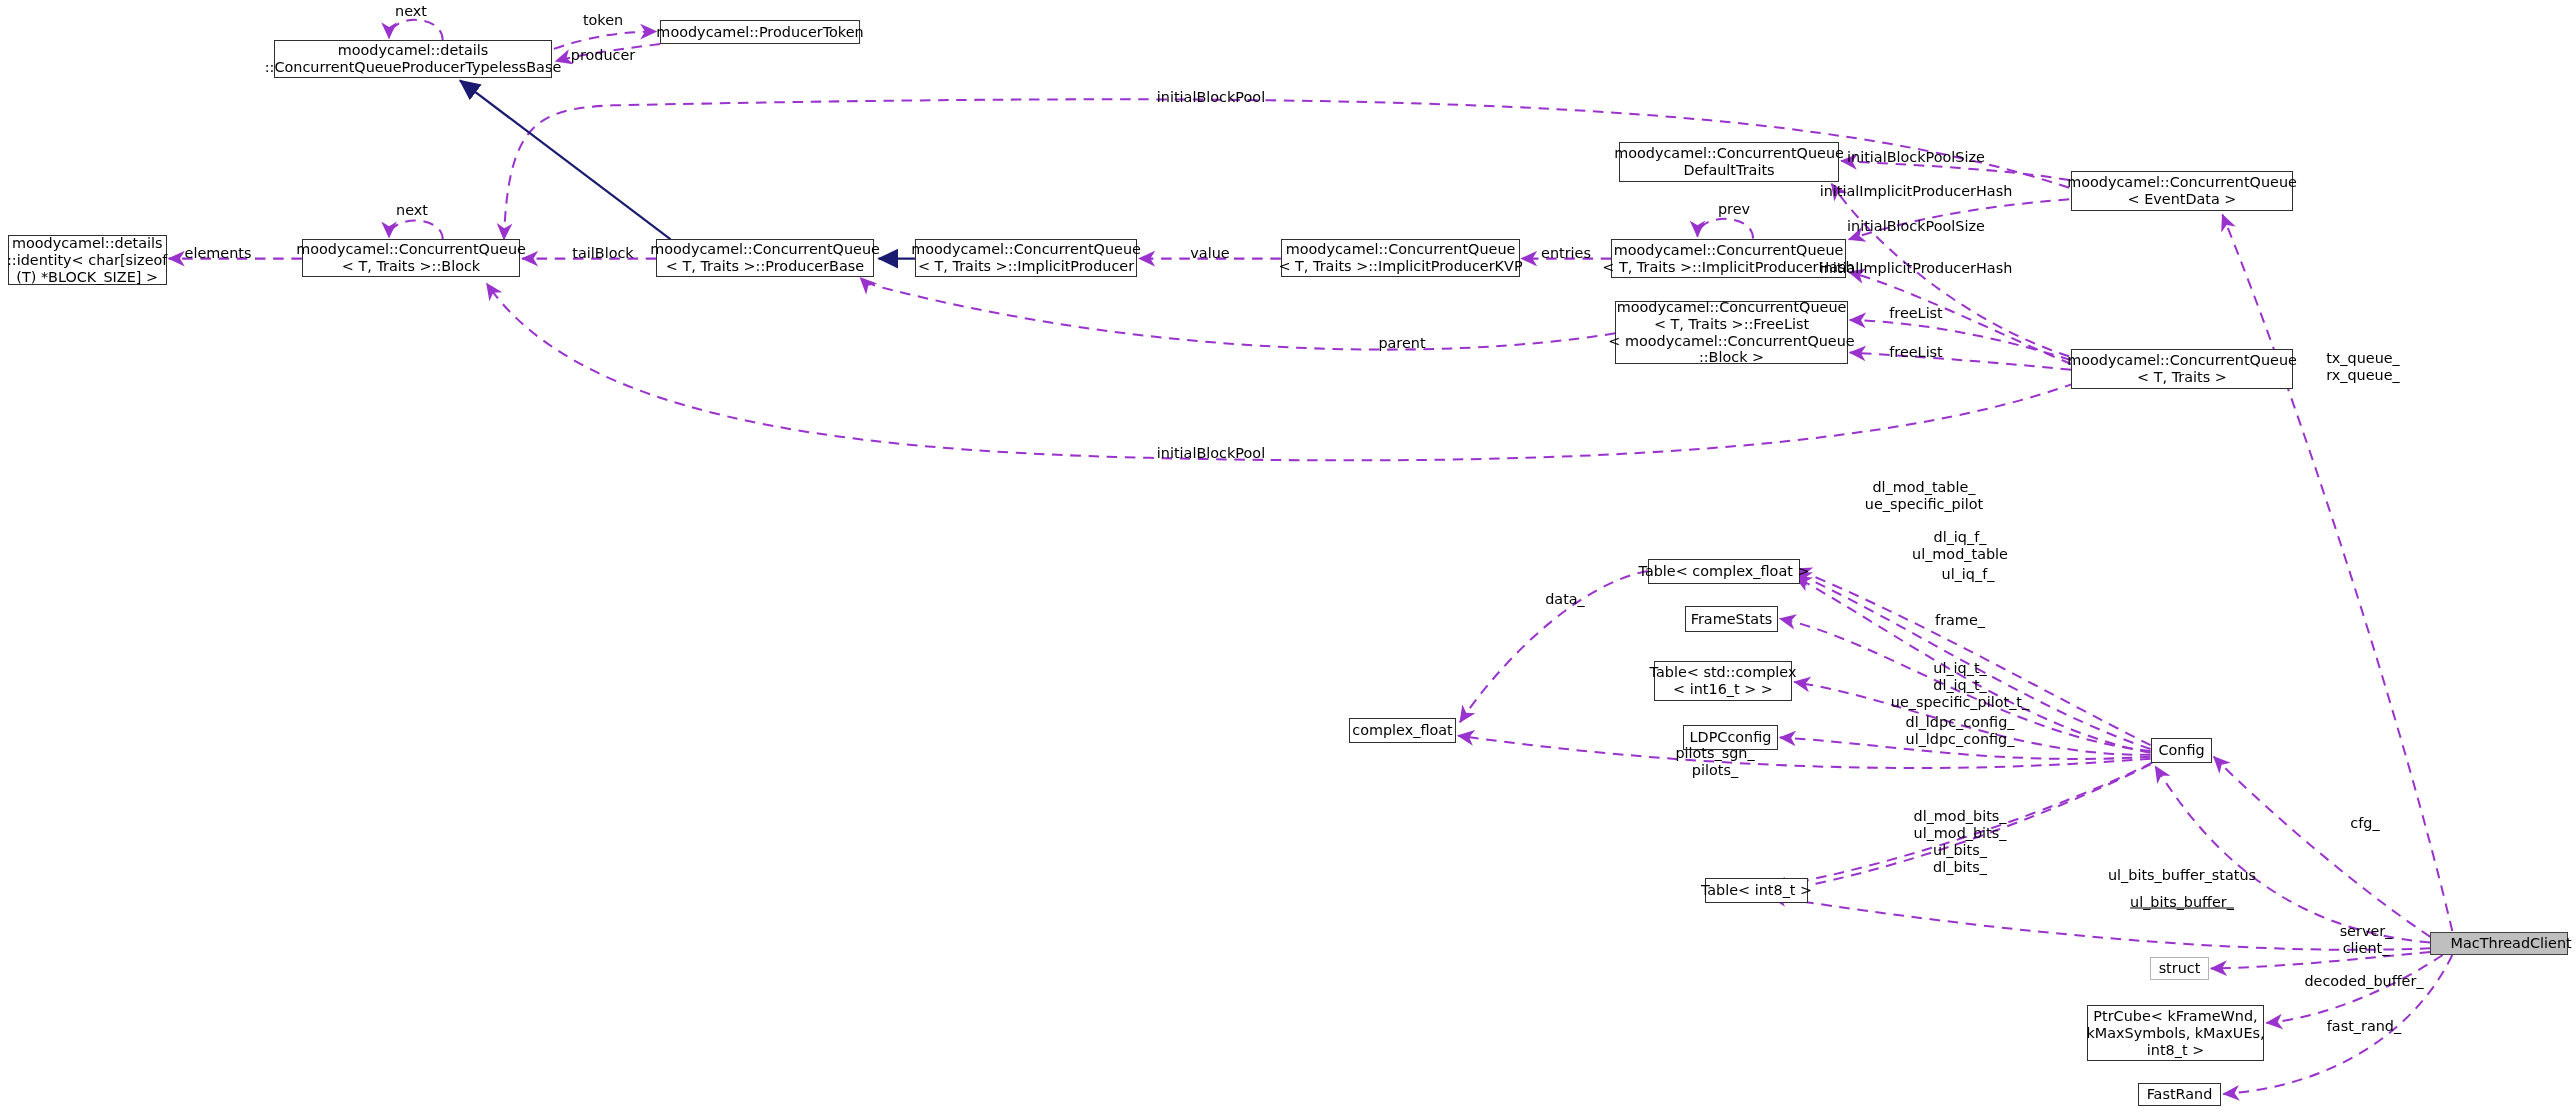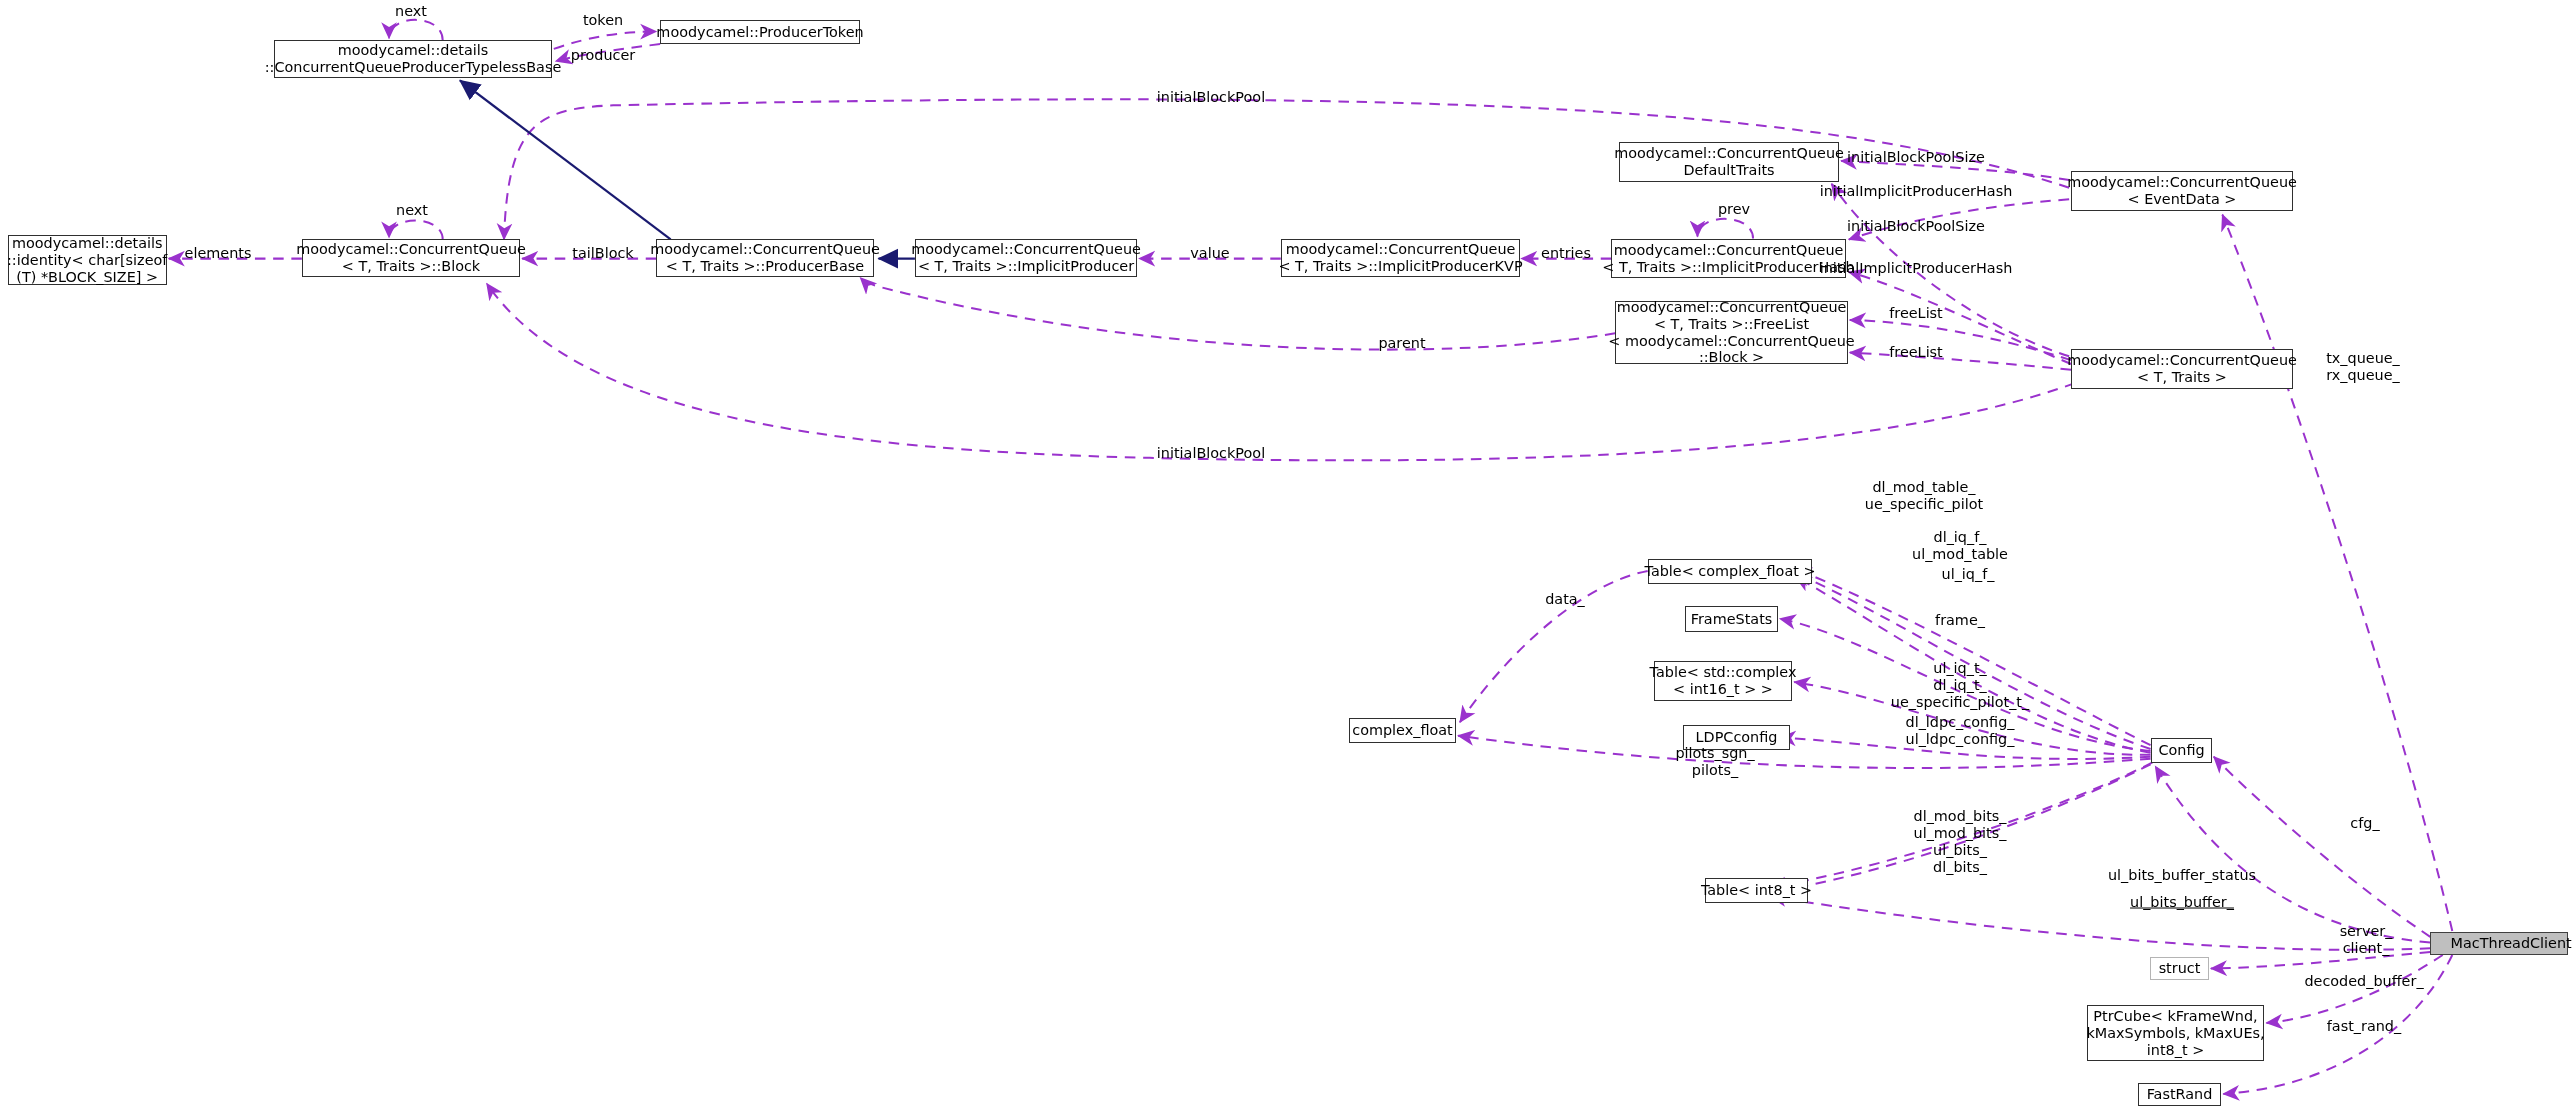--- a/index.html
+++ b/index.html
@@ -171,25 +171,25 @@
       <div class="node thick" style="left: 1611px; top: 239px; width: 235px; height: 39px;">moodycamel::ConcurrentQueue
 &lt; T, Traits &gt;::ImplicitProducerHash</div>
       <div class="node thick" style="left: 1615px; top: 301px; width: 233px; height: 63px;">moodycamel::ConcurrentQueue
 &lt; T, Traits &gt;::FreeList
 &lt; moodycamel::ConcurrentQueue
 ::Block &gt;</div>
       <div class="node thick" style="left: 2071px; top: 171px; width: 222px; height: 40px;">moodycamel::ConcurrentQueue
 &lt; EventData &gt;</div>
       <div class="node thick" style="left: 2071px; top: 349px; width: 222px; height: 40px;">moodycamel::ConcurrentQueue
 &lt; T, Traits &gt;</div>
-      <div class="node thick" style="left: 1648px; top: 559px; width: 164px; height: 25px;">Table&lt; complex_float &gt;</div>
+      <div class="node thick" style="left: 1648px; top: 559px; width: 152px; height: 25px;">Table&lt; complex_float &gt;</div>
       <div class="node thick" style="left: 1685px; top: 606px; width: 93px; height: 26px;">FrameStats</div>
       <div class="node thick" style="left: 1654px; top: 661px; width: 138px; height: 40px;">Table&lt; std::complex
 &lt; int16_t &gt; &gt;</div>
-      <div class="node thick" style="left: 1683px; top: 725px; width: 107px; height: 25px;">LDPCconfig</div>
+      <div class="node thick" style="left: 1683px; top: 725px; width: 95px; height: 25px;">LDPCconfig</div>
       <div class="node thick" style="left: 1349px; top: 718px; width: 107px; height: 25px;">complex_float</div>
       <div class="node thick" style="left: 1665px; top: 878px; width: 103px; height: 25px; margin-left: 40px;">Table&lt; int8_t &gt;</div>
       <div class="node thick" style="left: 2151px; top: 738px; width: 61px; height: 25px;">Config</div>
       <div class="node faint" style="left: 2150px; top: 957px; width: 59px; height: 23px;">struct</div>
       <div class="node thick" style="left: 2087px; top: 1005px; width: 177px; height: 56px;">PtrCube&lt; kFrameWnd,
 kMaxSymbols, kMaxUEs,
 int8_t &gt;</div>
       <div class="node thick" style="left: 2138px; top: 1083px; width: 83px; height: 23px;">FastRand</div>
       <div class="node highlight" style="left: 2430px; top: 932px; width: 138px; height: 23px;">MacThreadClient</div>
     </div>

